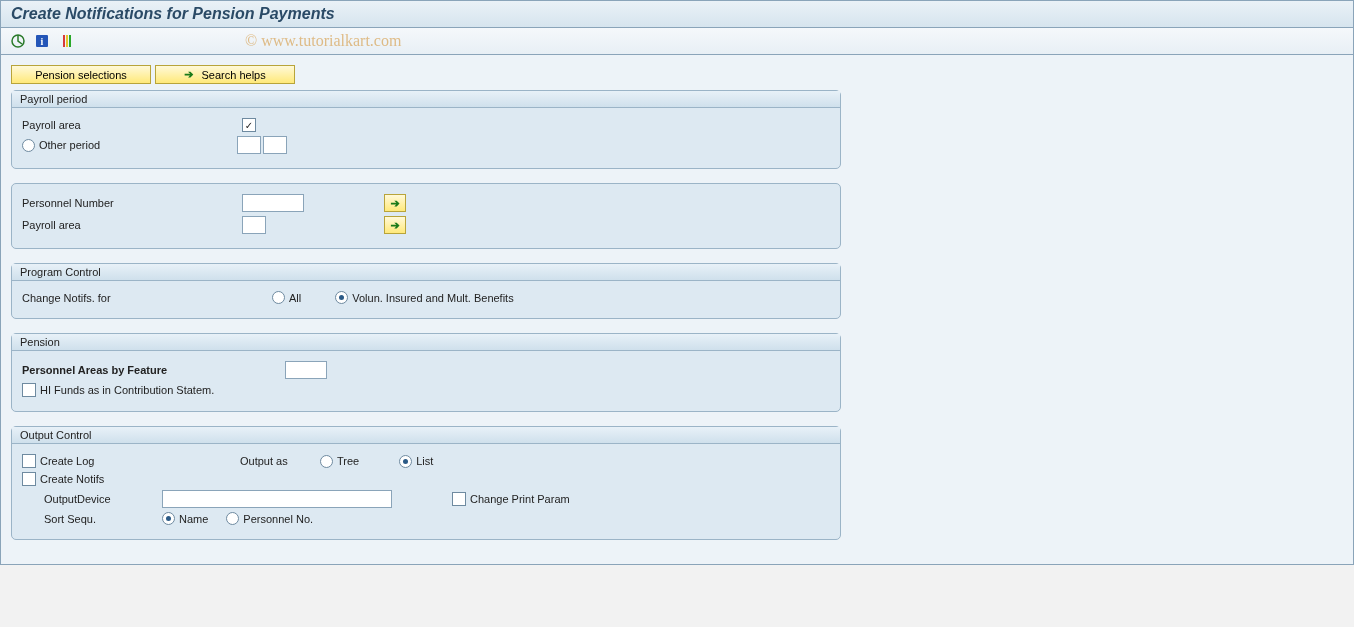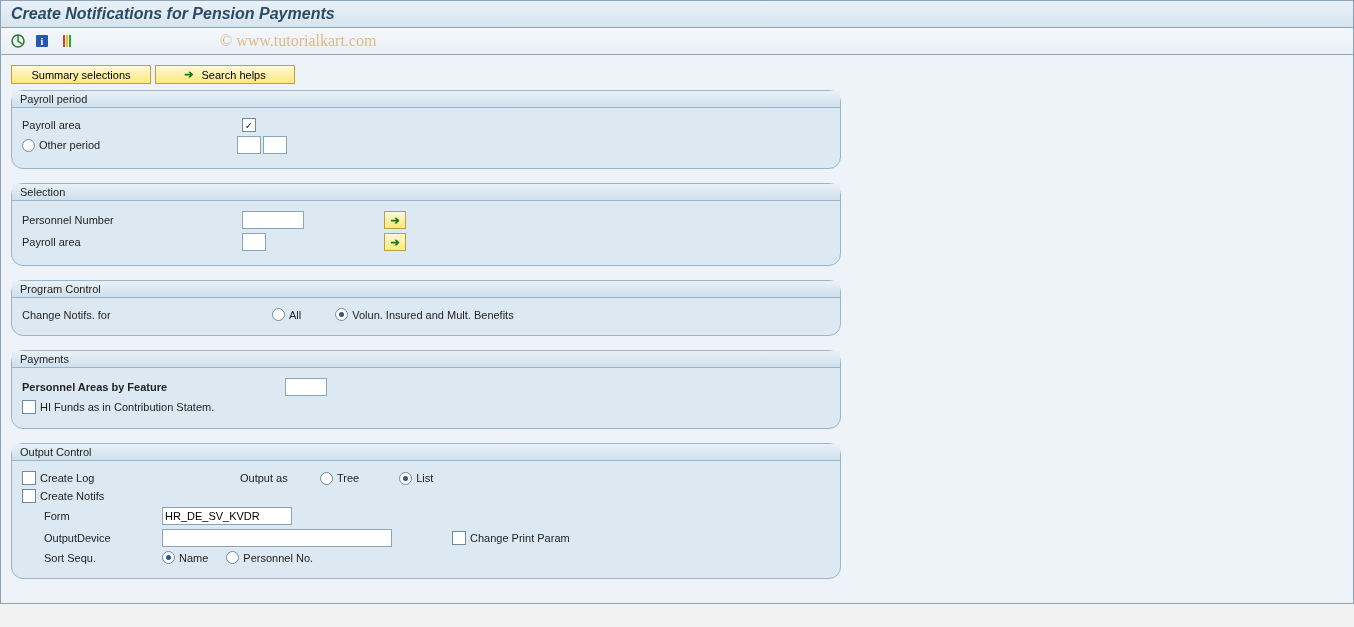--- a/index.html
+++ b/index.html
@@ -32,21 +32,21 @@
     align-items: center;
     position: relative;
   }
   .tbtn {
     width: 18px; height: 18px;
     display: inline-flex; align-items: center; justify-content: center;
     cursor: pointer;
   }
   .watermark {
     position: absolute;
-    left: 219px;
+    left: 244px;
     font-size: 16px;
     color: rgba(210,140,40,0.55);
     font-family: Georgia, serif;
     pointer-events: none;
   }
   .body {
     background: #edf3f8;
     padding: 10px;
   }
   .btnrow { display: flex; gap: 4px; margin-bottom: 6px; }
@@ -59,21 +59,21 @@
     min-width: 140px;
     justify-content: center;
     cursor: pointer;
   }
   .ybtn .arrow { color: #1a7a1a; font-weight: bold; }
   .group {
     width: 830px;
     border: 1px solid #9bb4c7;
     background: #dde9f2;
     margin-bottom: 14px;
-    border-radius: 12px;
+    border-radius: 5px;
   }
   .group-hd {
     background: linear-gradient(#e8f1f8, #cfe0ec);
     border-bottom: 1px solid #9bb4c7;
     padding: 2px 8px;
     font-size: 11px;
     color: #222;
   }
   .group-bd { padding: 6px 10px 10px 10px; }
   .row {
@@ -162,21 +162,21 @@
           <rect x="10" y="1" width="2" height="12" fill="#2aa82a"></rect>
         </svg>
     </span>
     <span class="watermark">© www.tutorialkart.com</span>
   </div>
 
   <div class="body">
 
     <div class="btnrow">
       <button class="ybtn">
-        <span>Summary selections</span>
+        <span>Pension selections</span>
       </button>
       <button class="ybtn">
         <span class="arrow">➔</span>
         <span>Search helps</span>
       </button>
     </div>
 
     <div class="group">
       <div class="group-hd">Payroll period</div>
       <div class="group-bd">
@@ -187,21 +187,20 @@
         <div class="row">
           <span class="radio"></span>
           <span class="rlabel" style="width:198px;margin-right:0;">Other period</span>
           <input type="text" class="fld fld-xs" style="">
           <input type="text" class="fld fld-xs" style="margin-left: 2px;">
         </div>
       </div>
     </div>
 
     <div class="group">
-      <div class="group-hd">Selection</div>
       <div class="group-bd">
         <div class="row">
           <span class="lbl">Personnel Number</span>
           <input type="text" class="fld fld-sm" value="" style="">
           <span class="mini-arrow-btn">
               <span>➔</span>
             </span>
         </div>
         <div class="row">
           <span class="lbl">Payroll area</span>
@@ -220,21 +219,21 @@
           <span class="lbl" style="width:250px;">Change Notifs. for</span>
           <span class="radio"></span>
           <span class="rlabel" style="margin-right:34px;">All</span>
           <span class="radio selected"></span>
           <span class="rlabel">Volun. Insured and Mult. Benefits</span>
         </div>
       </div>
     </div>
 
     <div class="group">
-      <div class="group-hd">Payments</div>
+      <div class="group-hd">Pension</div>
       <div class="group-bd">
         <div class="row">
           <span class="lbl" style="width:263px;font-weight:bold;">Personnel Areas by Feature</span>
           <input type="text" class="fld" style="width: 42px;" value="">
         </div>
         <div class="row">
           <span class="chk"></span>
           <span class="rlabel" style="margin-left:4px;">HI Funds as in Contribution Statem.</span>
         </div>
       </div>
@@ -250,24 +249,20 @@
           <span class="radio"></span>
           <span class="rlabel" style="margin-right:40px;">Tree</span>
           <span class="radio selected"></span>
           <span class="rlabel">List</span>
         </div>
         <div class="row">
           <span class="chk"></span>
           <span class="lbl" style="margin-left:4px;">Create Notifs</span>
         </div>
         <div class="row">
-          <span class="lbl lbl-indent" style="width:140px;">Form</span>
-          <input type="text" class="fld fld-md" value="HR_DE_SV_KVDR" style="">
-        </div>
-        <div class="row">
           <span class="lbl lbl-indent" style="width:140px;">OutputDevice</span>
           <input type="text" class="fld fld-lg" value="" style="">
           <span style="width:60px;"></span>
           <span class="chk"></span>
           <span class="rlabel" style="margin-left:4px;">Change Print Param</span>
         </div>
         <div class="row">
           <span class="lbl lbl-indent" style="width:140px;">Sort Sequ.</span>
           <span class="radio selected"></span>
           <span class="rlabel" style="margin-right:18px;">Name</span>

